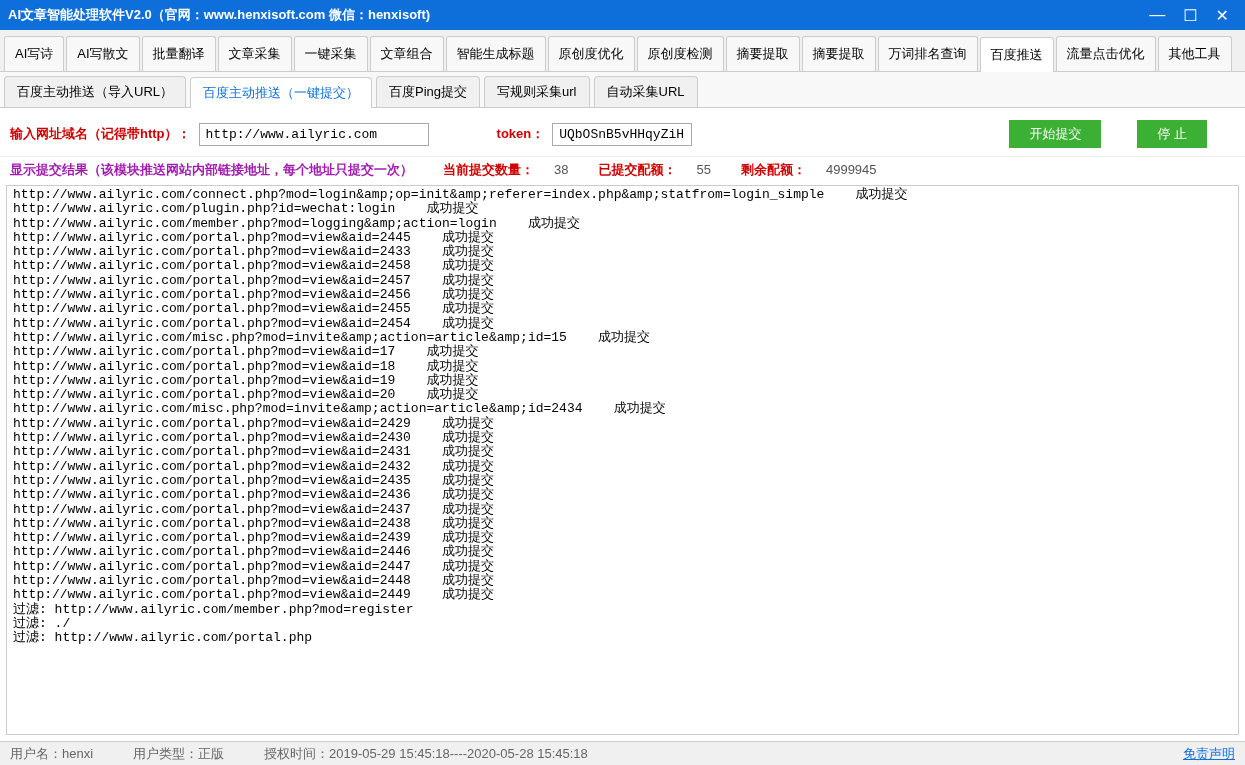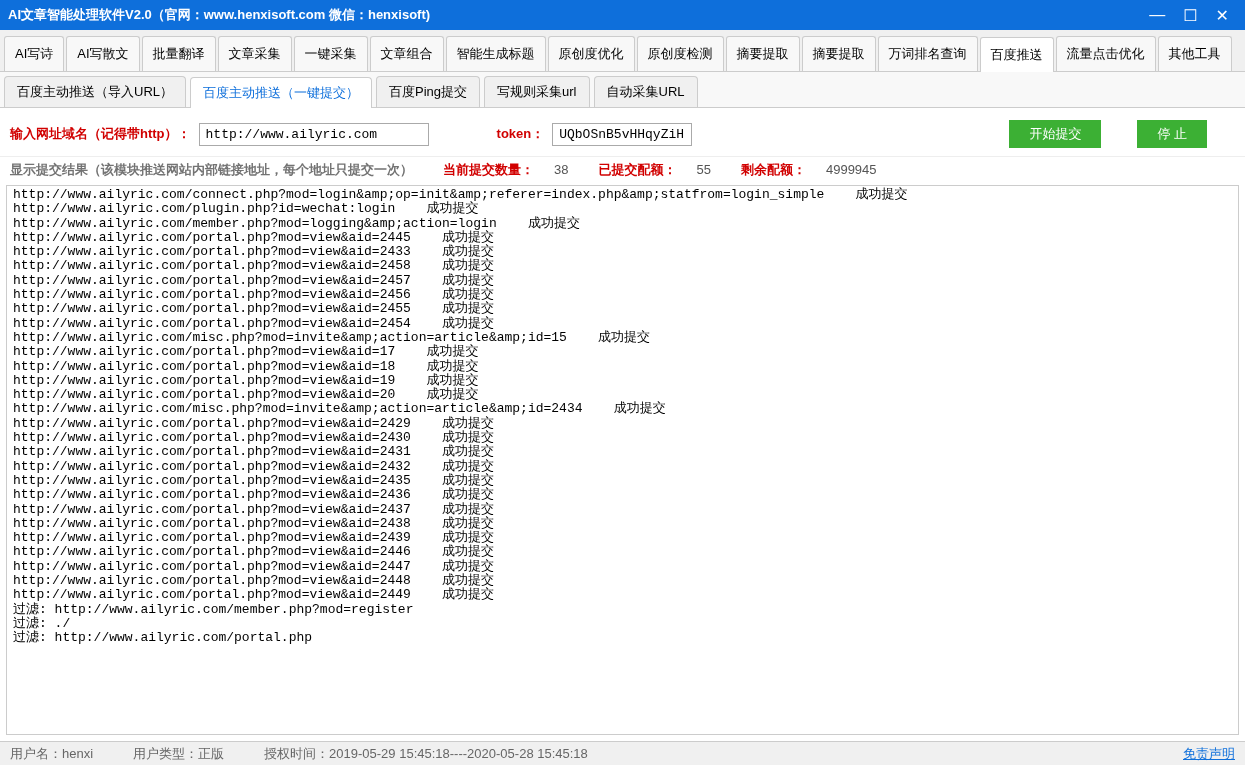--- a/index.html
+++ b/index.html
@@ -18,21 +18,21 @@
 .form-area { padding: 12px 10px 8px 10px; display: flex; align-items: center; gap: 8px; }
 .form-label { color: #d10000; font-weight: bold; }
 .form-input { border: 1px solid #aaa; padding: 3px 6px; font-family: "Courier New", monospace; font-size: 13px; }
 .url-input { width: 230px; }
 .token-label { color: #d10000; font-weight: bold; margin-left: 60px; }
 .token-input { width: 140px; }
 .btn { padding: 5px 20px; color: #fff; border: none; cursor: pointer; font-size: 13px; }
 .btn-green { background: #3cb034; }
 .spacer { flex: 1; }
 .result-header { padding: 4px 10px; display: flex; align-items: center; gap: 30px; border-top: 1px solid #eee; }
-.result-header-label { color: #737373; font-weight: bold; }
+.result-header-label { color: #a21caf; font-weight: bold; }
 .stat-label { color: #d10000; font-weight: bold; }
 .stat-val { color: #555; margin-left: 20px; }
 .log-area { flex: 1; border: 1px solid #ccc; margin: 2px 6px 6px 6px; overflow-y: scroll; padding: 2px 6px; font-family: SimSun, "Courier New", monospace; font-size: 13px; line-height: 1.1; white-space: pre; }
 .log-line { white-space: pre; }
 .statusbar { height: 24px; background: #f0f0f0; border-top: 1px solid #ccc; display: flex; align-items: center; padding: 0 10px; color: #666; font-size: 13px; }
 .statusbar .seg { margin-right: 40px; }
 .statusbar .link { color: #0e6fdb; text-decoration: underline; cursor: pointer; margin-left: auto; }
 ::-webkit-scrollbar { width: 16px; }
 ::-webkit-scrollbar-track { background: #f0f0f0; }
 ::-webkit-scrollbar-thumb { background: #c0c0c0; border: 1px solid #a0a0a0; }

